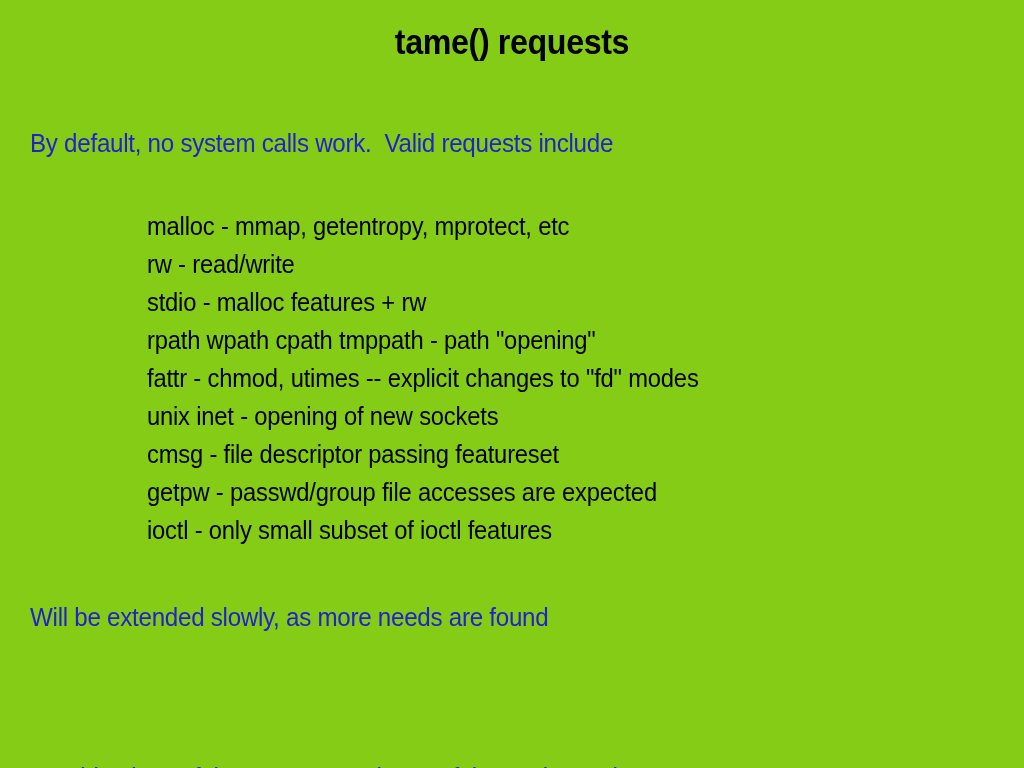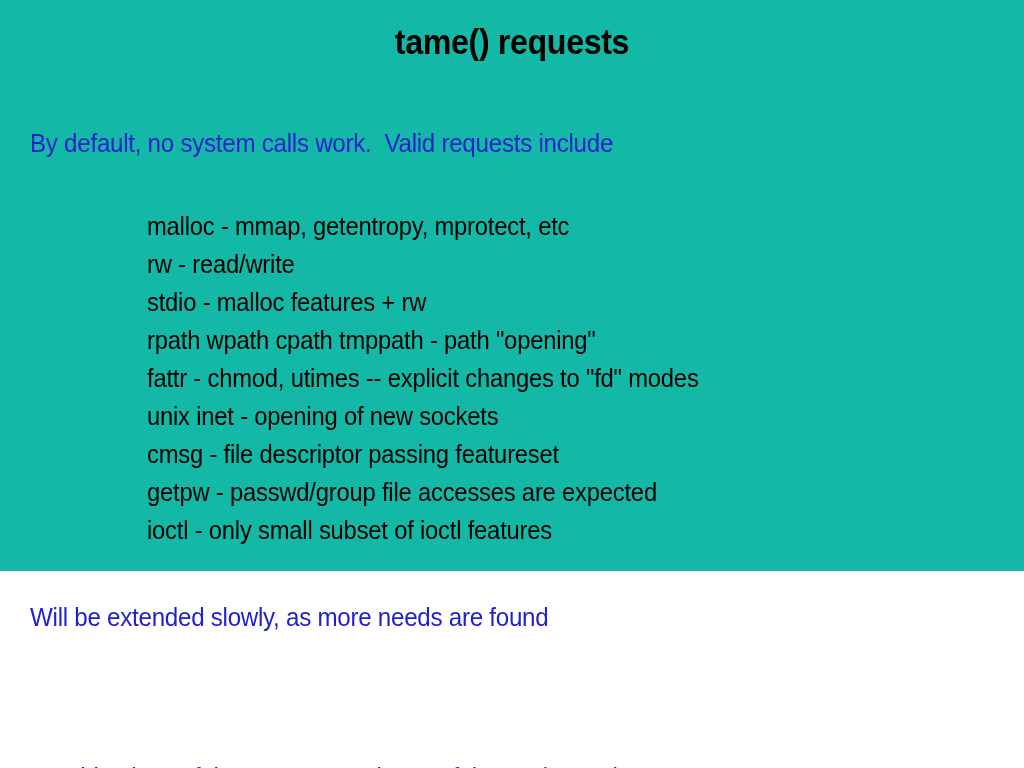--- a/index.html
+++ b/index.html
@@ -12,22 +12,22 @@
     height: 768px;
     background: #ffffff;
     font-family: "Liberation Sans", "DejaVu Sans", sans-serif;
     overflow: hidden;
     position: relative;
   }
 
   .slide {
     position: relative;
     width: 1024px;
-    height: 571px;
-    background: #14b8a6;
+    height: 768px;
+    background: #84cc16;
   }
 
   
   .slide-title {
     position: absolute;
     left: 0;
     top: 22px;
     width: 1024px;
     text-align: center;
     font-size: 35px;

